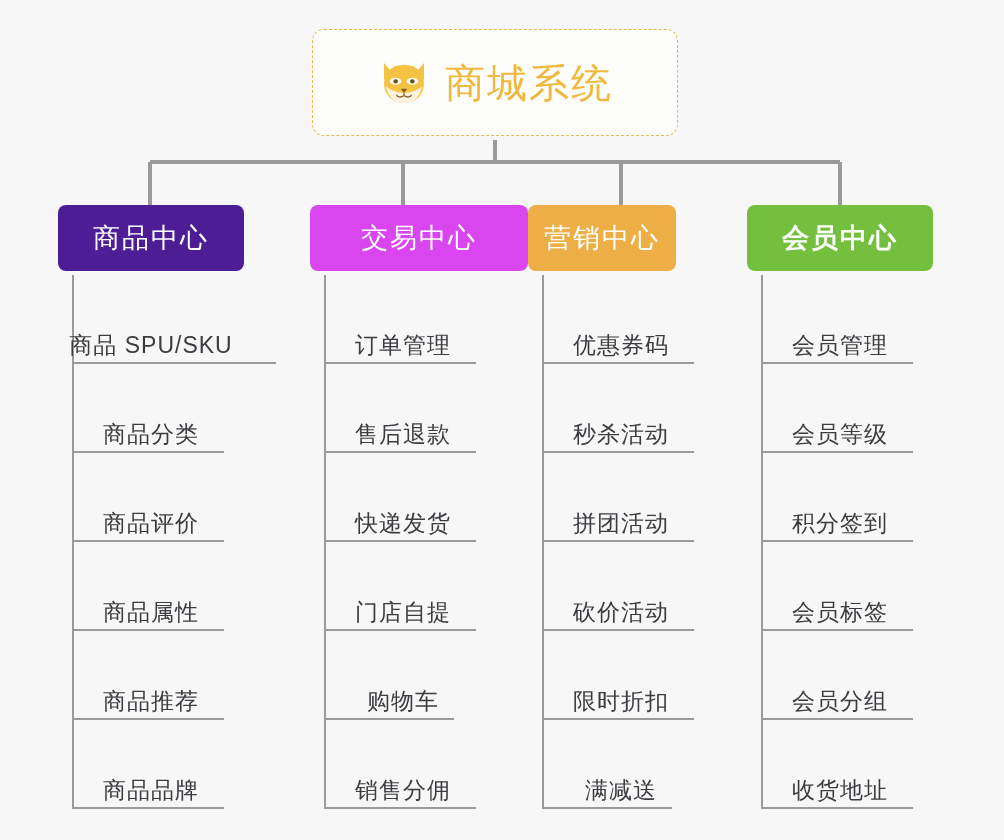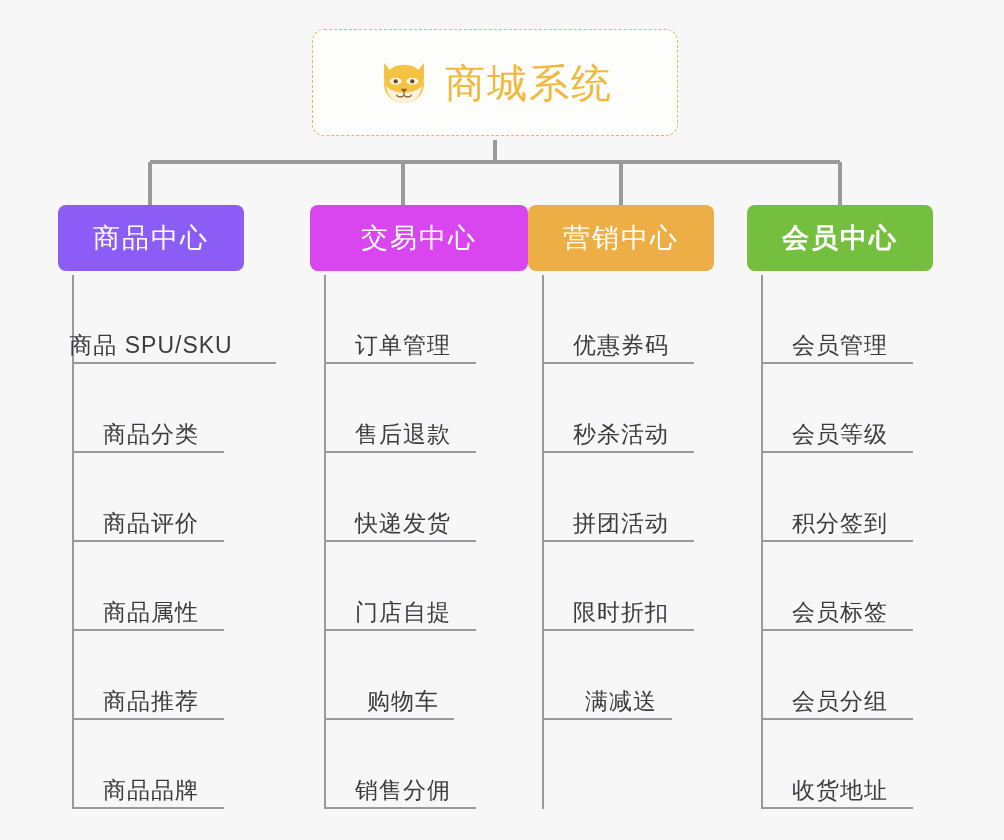--- a/index.html
+++ b/index.html
@@ -124,21 +124,21 @@
       <line x1="495" y1="140" x2="495" y2="162"></line>
       <line x1="150" y1="162" x2="840" y2="162"></line>
       <line x1="150" y1="162" x2="150" y2="207"></line>
       <line x1="403" y1="162" x2="403" y2="207"></line>
       <line x1="621" y1="162" x2="621" y2="207"></line>
       <line x1="840" y1="162" x2="840" y2="207"></line>
     </g>
   </svg>
 
   <div class="column" style="left:58px; width:186px;">
-    <div class="cat-box" style="width: 186px; background: #8b5cf6;">
+    <div class="cat-box" style="width: 186px; background: #4c1d95;">
       <span>商品中心</span>
     </div>
     <div class="leaf-list">
       <div class="trunk" style="left: 14px; height: 534px;"></div>
       <div class="leaf-item">
         <span class="leaf-label">商品 SPU/SKU</span>
         <span class="leaf-rule" style="left:14px; width:204px;"></span>
       </div>
       <div class="leaf-item">
         <span class="leaf-label">商品分类</span>
@@ -190,35 +190,39 @@
         <span class="leaf-rule" style="left:14px; width:130px;"></span>
       </div>
       <div class="leaf-item">
         <span class="leaf-label">销售分佣</span>
         <span class="leaf-rule" style="left:14px; width:152px;"></span>
       </div>
     </div>
   </div>
 
   <div class="column" style="left:528px; width:186px;">
-    <div class="cat-box" style="width: 186px; background: rgb(237, 174, 69);">
+    <div class="cat-box" style="width: 148px; background: rgb(237, 174, 69);">
       <span>营销中心</span>
     </div>
     <div class="leaf-list">
       <div class="trunk" style="left: 14px; height: 534px;"></div>
       <div class="leaf-item">
         <span class="leaf-label">优惠券码</span>
         <span class="leaf-rule" style="left:14px; width:152px;"></span>
       </div>
       <div class="leaf-item">
         <span class="leaf-label">秒杀活动</span>
         <span class="leaf-rule" style="left:14px; width:152px;"></span>
       </div>
       <div class="leaf-item">
         <span class="leaf-label">拼团活动</span>
+        <span class="leaf-rule" style="left:14px; width:152px;"></span>
+      </div>
+      <div class="leaf-item">
+        <span class="leaf-label">砍价活动</span>
         <span class="leaf-rule" style="left:14px; width:152px;"></span>
       </div>
       <div class="leaf-item">
         <span class="leaf-label">限时折扣</span>
         <span class="leaf-rule" style="left:14px; width:152px;"></span>
       </div>
       <div class="leaf-item">
         <span class="leaf-label">满减送</span>
         <span class="leaf-rule" style="left:14px; width:130px;"></span>
       </div>

